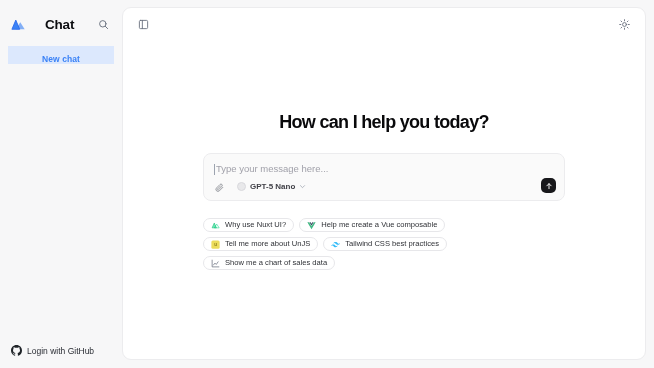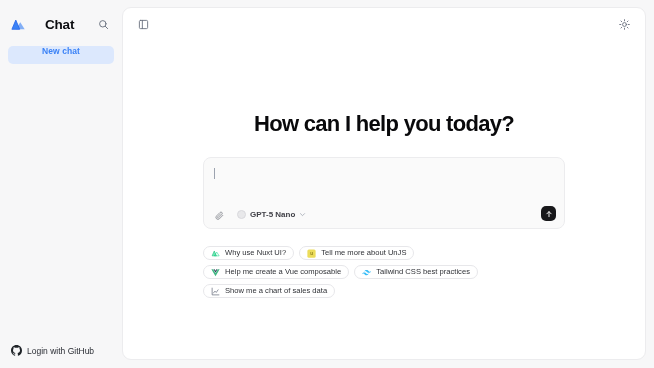--- a/index.html
+++ b/index.html
@@ -35,22 +35,22 @@
     width: 20px; height: 20px;
     display: flex; align-items: center; justify-content: center;
     border-radius: 5px; cursor: pointer;
     color: #6b7280;
   }
 
   .new-chat {
     margin: 8px 8px 0 8px;
     height: 18px;
     background: #dce8fd;
-    border-radius: 5px;
-    display: flex; align-items: flex-start; justify-content: center;
+    border-radius: 0;
+    display: flex; align-items: flex-end; justify-content: center;
     color: #3b82f6;
     font-size: 8.5px; font-weight: bold;
     cursor: pointer;
     letter-spacing: 0.1px;
   }
 
   .sb-spacer { flex: 1 1 auto; }
 
   .sb-bottom { padding: 0 0 12px 11px; }
   .login-github {
@@ -87,21 +87,21 @@
   }
 
   .panel-body {
     position: absolute;
     left: 0; right: 0; top: 33px;
     display: flex; flex-direction: column; align-items: center;
   }
 
   .hero-title {
     margin-top: 72px;
-    font-size: 22px;
+    font-size: 18px;
     font-weight: bold;
     color: #09090b;
     letter-spacing: -0.7px;
     line-height: 1;
     text-align: center;
   }
 
   
   .composer {
     margin-top: 22px;
@@ -122,21 +122,21 @@
     background: #9ca3af;
     margin-right: 1px;
   }
   .placeholder {
     font-size: 9.5px;
     color: #a1a1aa;
     line-height: 1;
   }
   .composer-tools {
     display: flex; align-items: center;
-    margin-top: 28px;
+    margin-top: 4px;
     gap: 9px;
   }
   .attach-btn {
     width: 13px; height: 13px;
     display: flex; align-items: center; justify-content: center;
     color: #8b8d94; cursor: pointer; border-radius: 4px;
   }
   .model-select {
     display: flex; align-items: center; gap: 4px;
     cursor: pointer; border-radius: 5px;
@@ -264,20 +264,21 @@
         </div>
       </div>
 
       <div class="panel-body">
 
         <h1 class="hero-title">How can I help you today?</h1>
 
         <div class="composer">
           <div class="composer-input-row">
             <span class="caret"></span>
+            <span class="placeholder">Type your message here...</span>
           </div>
 
           <div class="composer-tools">
             <div class="attach-btn">
               <span>
                 <svg width="9" height="9" viewBox="0 0 24 24" fill="none" stroke="currentColor" stroke-width="2.2" stroke-linecap="round" stroke-linejoin="round">
                   <path d="M21 11.5 11.3 21.2a5.4 5.4 0 0 1-7.6-7.6l9.7-9.7a3.6 3.6 0 0 1 5.1 5.1l-9.7 9.7a1.8 1.8 0 0 1-2.5-2.5l8.9-8.9"></path>
                 </svg>
               </span>
             </div>
@@ -311,38 +312,38 @@
                 <path d="M11.6 3 L19.2 20.4 H4 Z" fill="#00dc82" opacity="0.55"></path>
                 <path d="M20.4 7 L29 20.4 H11.8 Z" fill="none" stroke="#00dc82" stroke-width="1.8"></path>
                 <path d="M11.6 3 L19.2 20.4 H4 Z" fill="none" stroke="#00b36a" stroke-width="1.8"></path>
               </svg>
             </span>
             <span class="chip-label">Why use Nuxt UI?</span>
           </div>
 
           <div class="chip">
             <span>
+              <svg class="chip-icon" viewBox="0 0 24 21" fill="none">
+                <path d="M1 1.5h4.6L12 12.4 18.4 1.5H23L12 20.2Z" fill="#41b883"></path>
+                <path d="M6.6 1.5h3.1L12 5.6l2.3-4.1h3.1L12 11Z" fill="#35495e"></path>
+              </svg>
+            </span>
+            <span class="chip-label">Help me create a Vue composable</span>
+          </div>
+
+          <div class="chip">
+            <span>
               <svg class="chip-icon" viewBox="0 0 24 24">
                 <rect x="1" y="1" width="22" height="22" rx="4" fill="#ecdc5a"></rect>
                 <text x="12" y="17" font-size="12" font-family="Liberation Sans, sans-serif" font-weight="bold" fill="#8a7c1a" text-anchor="middle">u</text>
               </svg>
             </span>
             <span class="chip-label">Tell me more about UnJS</span>
           </div>
 
-          <div class="chip">
-            <span>
-              <svg class="chip-icon" viewBox="0 0 24 21" fill="none">
-                <path d="M1 1.5h4.6L12 12.4 18.4 1.5H23L12 20.2Z" fill="#41b883"></path>
-                <path d="M6.6 1.5h3.1L12 5.6l2.3-4.1h3.1L12 11Z" fill="#35495e"></path>
-              </svg>
-            </span>
-            <span class="chip-label">Help me create a Vue composable</span>
-          </div>
-
 
           <div class="chip">
             <span>
               <svg class="chip-icon" viewBox="0 0 32 20" fill="#38bdf8">
                 <path d="M16 1.2c-4.3 0-6.9 2.1-8 6.4 1.6-2.1 3.5-2.9 5.6-2.4 1.2.3 2.1 1.2 3.1 2.2 1.6 1.7 3.5 3.6 7.6 3.6 4.3 0 6.9-2.1 8-6.4-1.6 2.1-3.5 2.9-5.6 2.4-1.2-.3-2.1-1.2-3.1-2.2C22 2.9 20.1 1.2 16 1.2ZM8 9.6c-4.3 0-6.9 2.1-8 6.4 1.6-2.1 3.5-2.9 5.6-2.4 1.2.3 2.1 1.2 3.1 2.2 1.6 1.7 3.5 3.6 7.6 3.6 4.3 0 6.9-2.1 8-6.4-1.6 2.1-3.5 2.9-5.6 2.4-1.2-.3-2.1-1.2-3.1-2.2C14 11.3 12.1 9.6 8 9.6Z"></path>
               </svg>
             </span>
             <span class="chip-label">Tailwind CSS best practices</span>
           </div>
 

